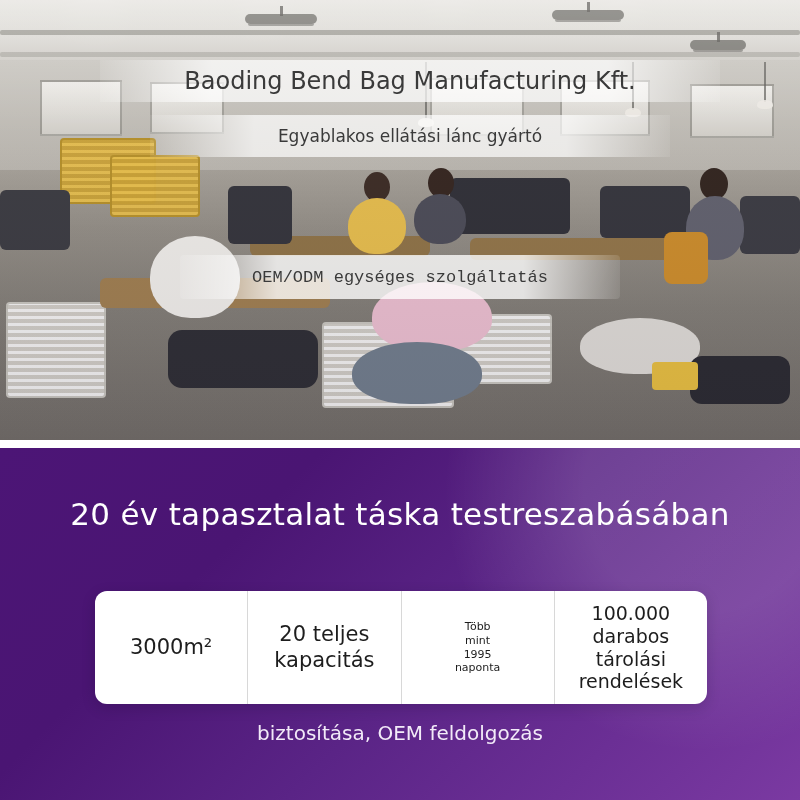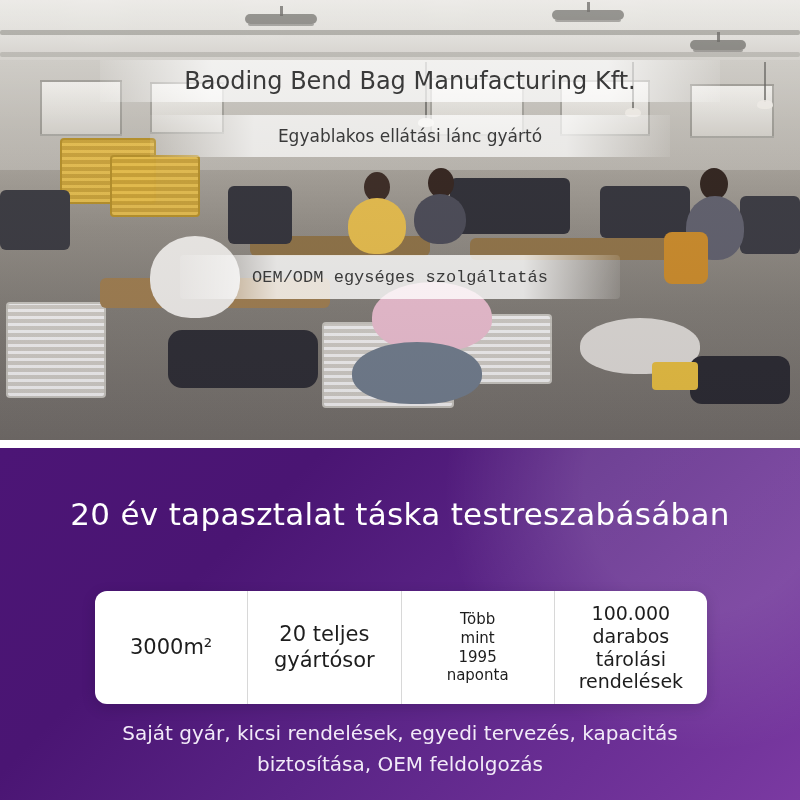--- a/index.html
+++ b/index.html
@@ -188,21 +188,21 @@
     text-align: center;
     padding: 0 6px;
     box-sizing: border-box;
   }
   .stat + .stat { border-left: 1px solid #d8d8d8; }
   .stat .line {
     font-size: 21px;
     line-height: 1.22;
   }
   .stat.small .line {
-    font-size: 15px;
+    font-size: 11px;
     line-height: 1.25;
   }
   .stat.tight .line {
     font-size: 19px;
     line-height: 1.2;
   }
   .panel-footer {
     position: absolute;
     left: 0; top: 270px;
     width: 800px;
@@ -279,35 +279,34 @@
 
   <div class="panel">
     <div class="panel-title">20 év tapasztalat táska testreszabásában</div>
 
     <div class="stats-card">
       <div class="stat">
         <div class="line">3000m²</div>
       </div>
       <div class="stat">
         <div class="line">20 teljes</div>
-        <div class="line">gyártósor</div>
+        <div class="line">kapacitás</div>
       </div>
       <div class="stat small">
         <div class="line">Több</div>
         <div class="line">mint</div>
         <div class="line">1995</div>
         <div class="line">naponta</div>
       </div>
       <div class="stat tight">
         <div class="line">100.000</div>
         <div class="line">darabos</div>
         <div class="line">tárolási</div>
         <div class="line">rendelések</div>
       </div>
     </div>
 
     <div class="panel-footer">
-      <span>Saját gyár, kicsi rendelések, egyedi tervezés, kapacitás</span>
       <span>biztosítása, OEM feldolgozás</span>
     </div>
   </div>
 
 </div>
 
 </body></html>

